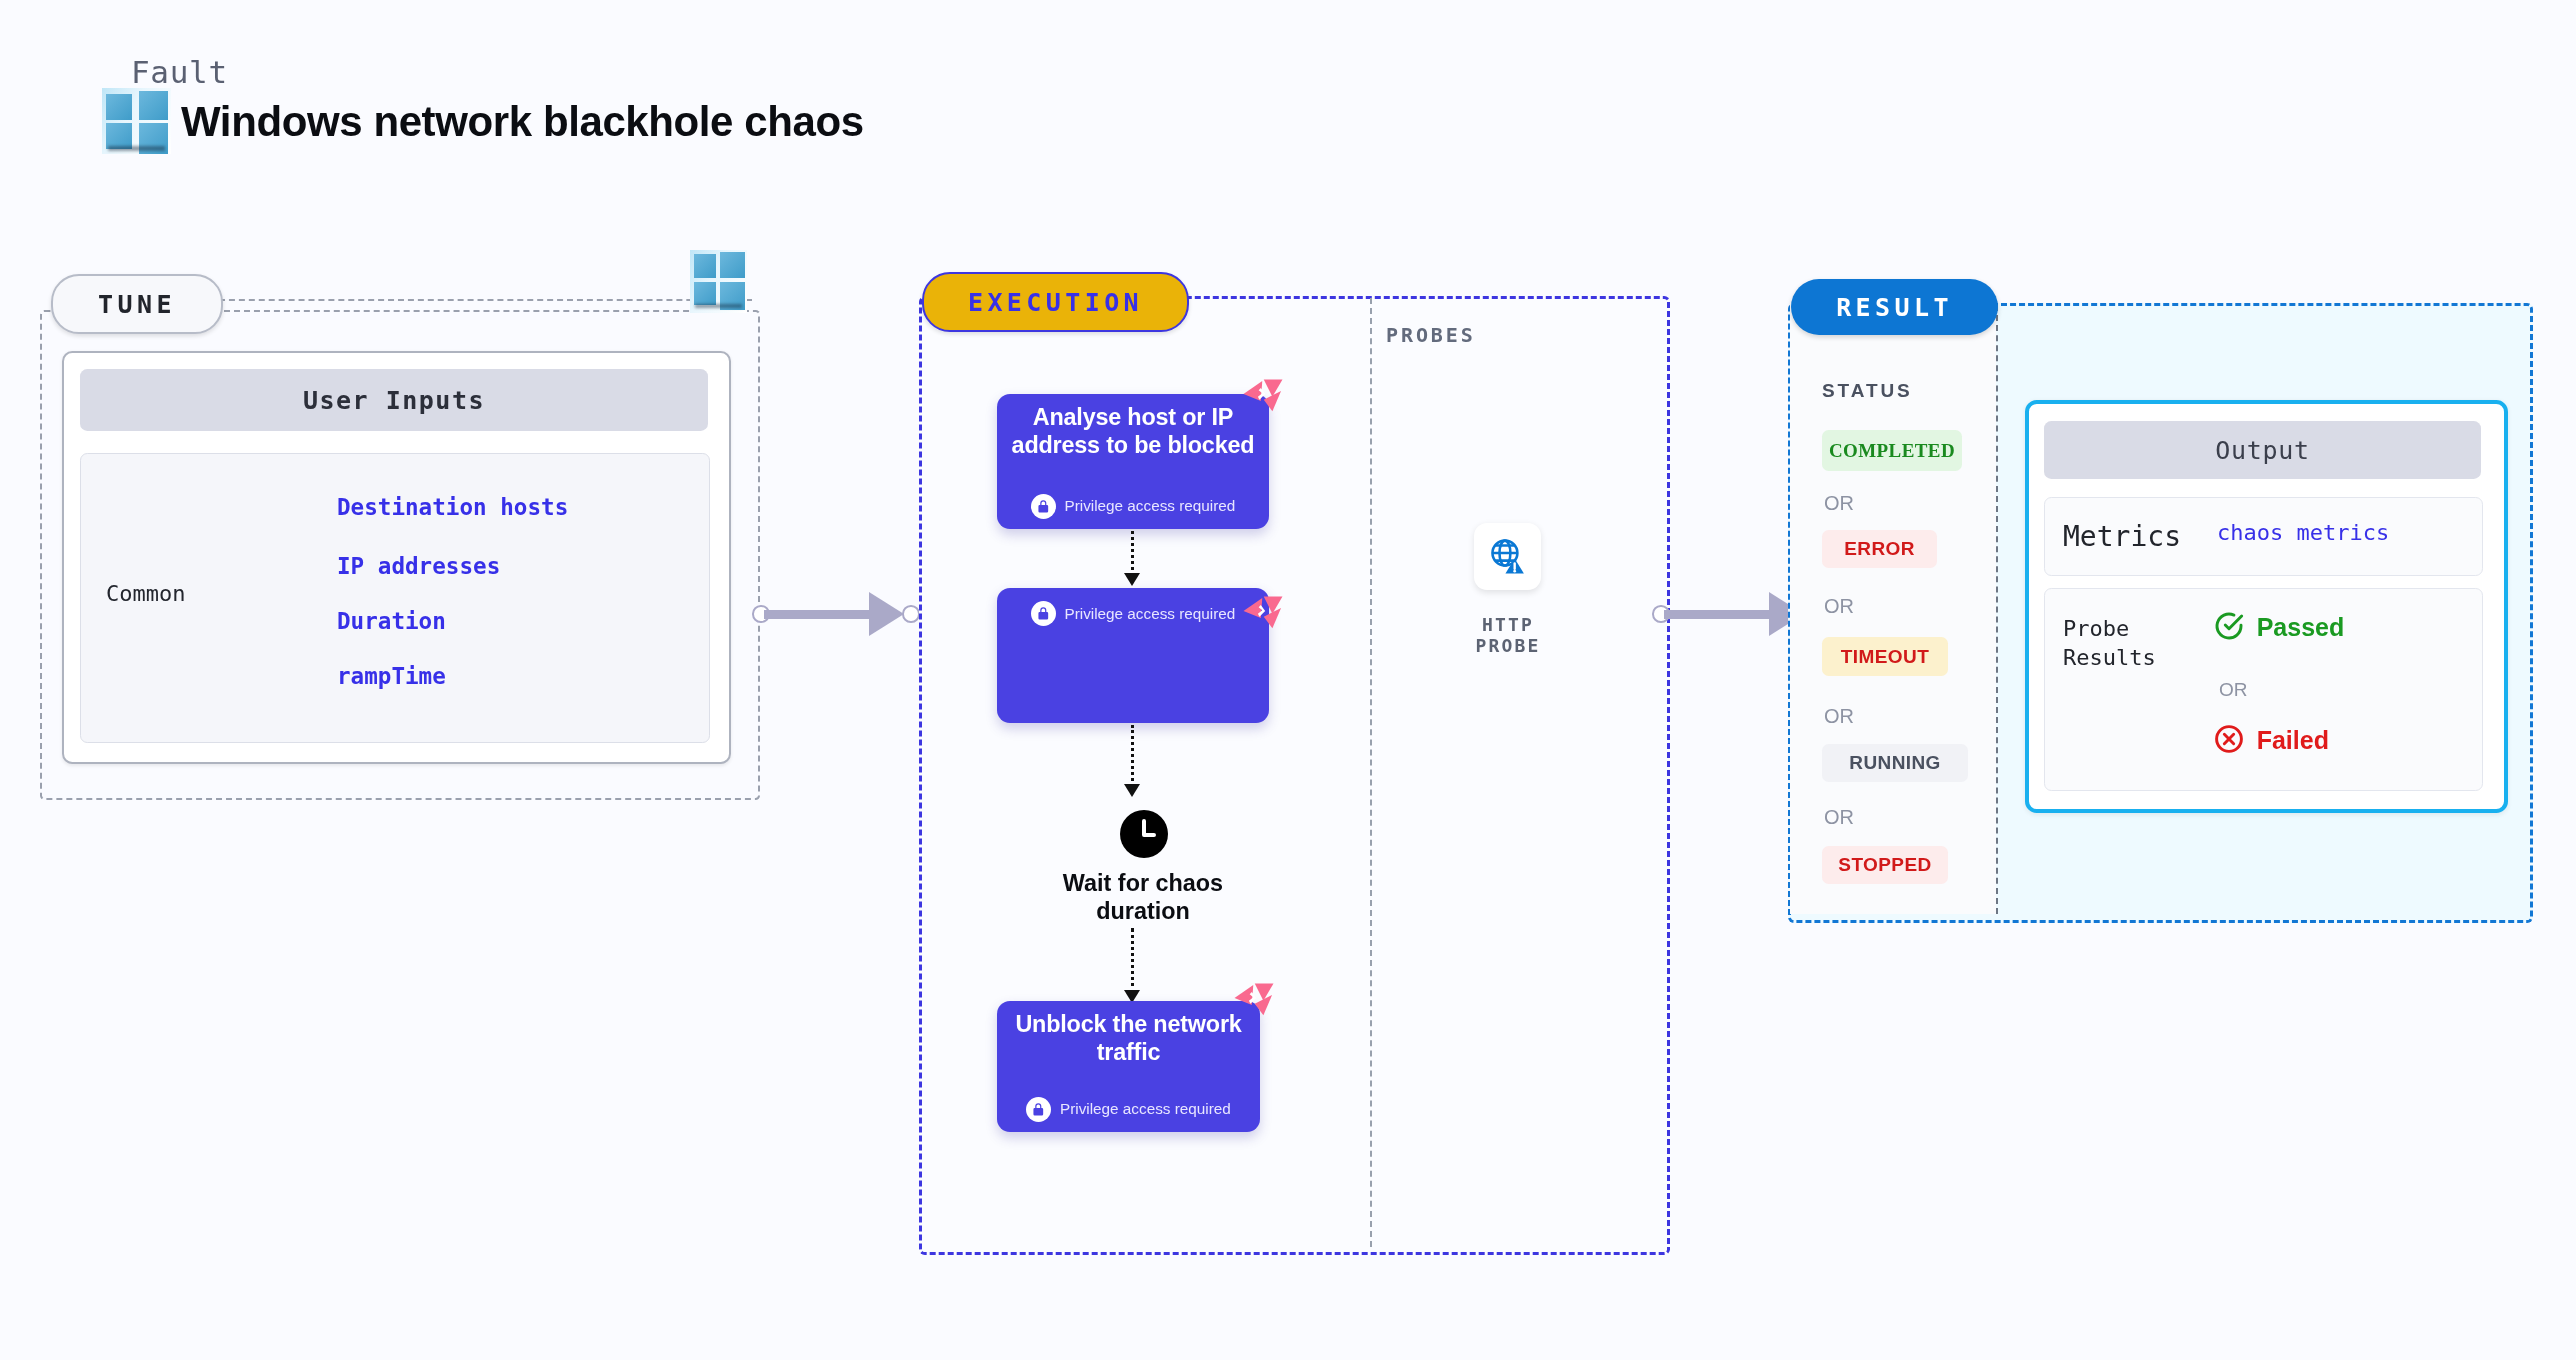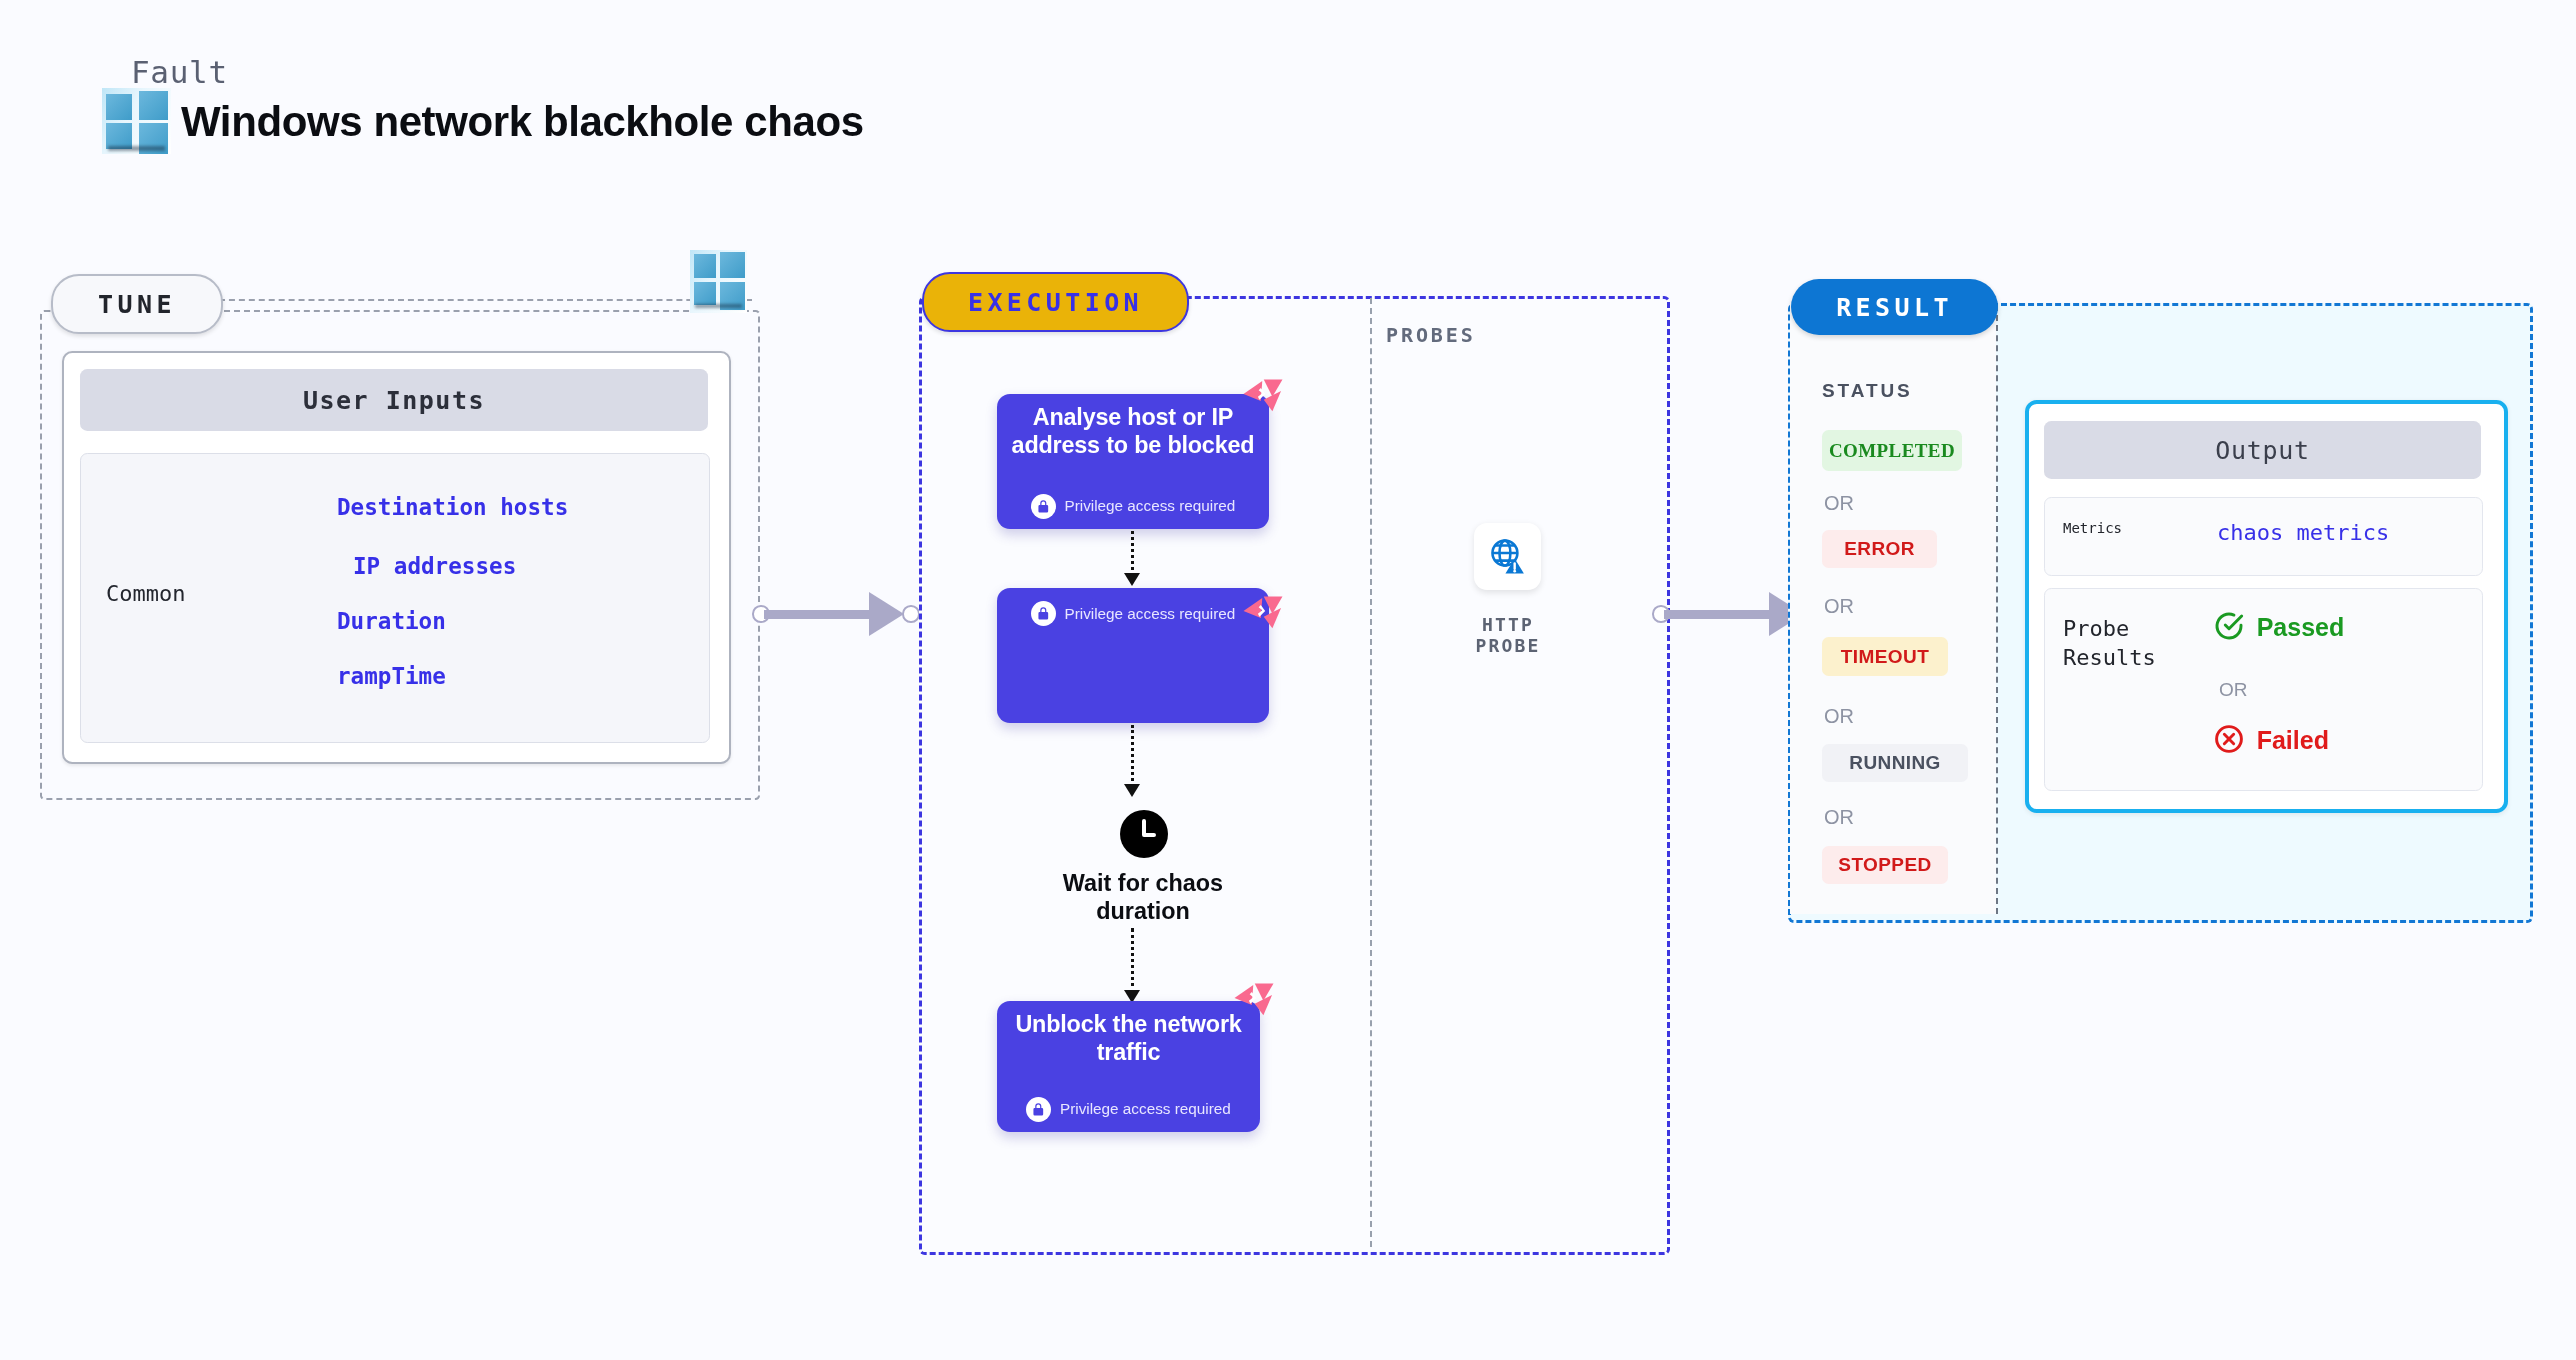--- a/index.html
+++ b/index.html
@@ -197,21 +197,21 @@
     font-family:"DejaVu Sans Mono","Liberation Mono",monospace;
     font-size:25px;color:#3b3f4c;letter-spacing:0.7px;
   }
   #metrics-row{
     left:2044px;top:497px;width:437px;height:77px;
     background:#fafbfd;border:1.5px solid #e3e6ee;border-radius:7.3px;
   }
   #metrics-key{
     left:2063px;top:520px;
     font-family:"DejaVu Sans Mono","Liberation Mono",monospace;
-    font-size:14px;color:#22252c;
+    font-size:28px;color:#22252c;
   }
   #metrics-val{
     left:2217px;top:520px;
     font-family:"DejaVu Sans Mono","Liberation Mono",monospace;
     font-size:22px;color:#3730e8;
   }
   #probe-row{
     left:2044px;top:588px;width:437px;height:201px;
     background:#fafbfd;border:1.5px solid #e3e6ee;border-radius:7.3px;
   }
@@ -251,21 +251,21 @@
   <div class="pane" style="left:3.7px;top:32px;width:22px;height:23.4px;"></div>
   <div class="pane" style="left:30px;top:32px;width:25px;height:28px;"></div>
   <div class="shadow" style="left:5.1px;top:54px;width:47px;height:4.4px;"></div>
 </div>
 
 <div class="abs" id="userinputs-card"></div>
 <div class="abs" id="userinputs-header">User Inputs</div>
 <div class="abs" id="common-block"></div>
 <div class="abs" id="common-label">Common</div>
 <div class="abs tune-param" style="left:337px;top:494px;">Destination hosts</div>
-<div class="abs tune-param" style="left:337px;top:553px;margin-left:16px;">IP addresses</div>
+<div class="abs tune-param" style="left:337px;top:553px;">IP addresses</div>
 <div class="abs tune-param" style="left:337px;top:608px;">Duration</div>
 <div class="abs tune-param" style="left:337px;top:663px;">rampTime</div>
 
 <div class="conn abs" style="left:752px;top:592px;width:169px;">
   <div class="dot" style="left:0;"></div>
   <div class="bar" style="left:11.7px;width:117px;"></div>
   <div class="head" style="left:117px;"></div>
   <div class="dot" style="left:150px;"></div>
 </div>
 

